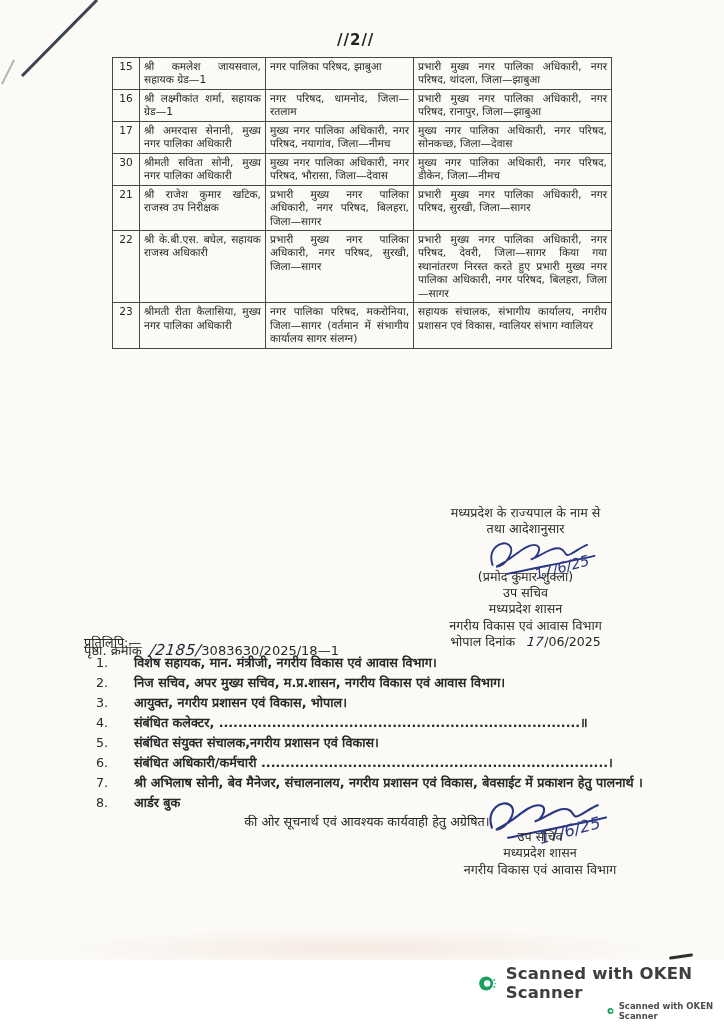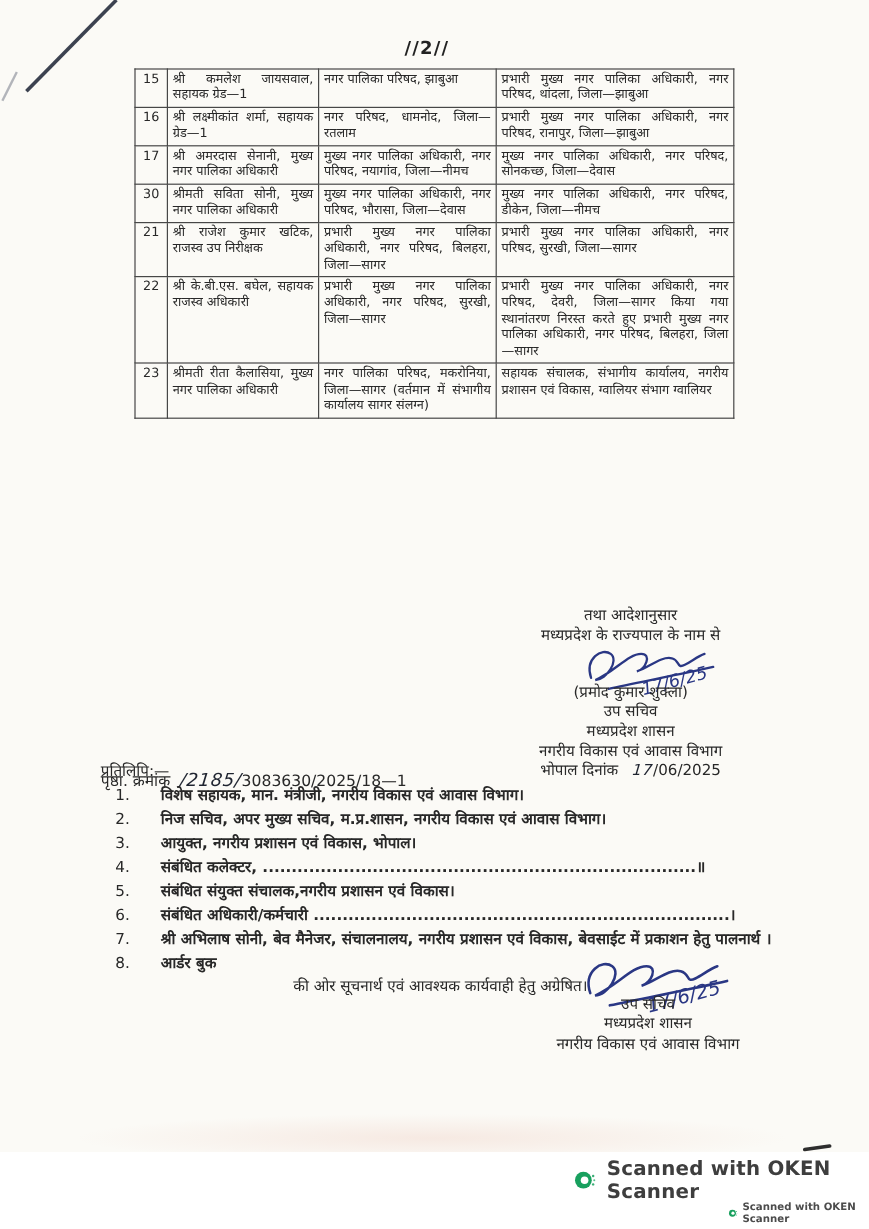--- a/index.html
+++ b/index.html
@@ -111,22 +111,22 @@
         <tr>
           <td class="c-sn">23</td>
           <td class="c-name">श्रीमती रीता कैलासिया, मुख्य नगर पालिका अधिकारी</td>
           <td class="c-from">नगर पालिका परिषद, मकरोनिया, जिला—सागर (वर्तमान में संभागीय कार्यालय सागर संलग्न)</td>
           <td class="c-to">सहायक संचालक, संभागीय कार्यालय, नगरीय प्रशासन एवं विकास, ग्वालियर संभाग ग्वालियर</td>
         </tr>
       </tbody>
   </table>
 
   <div class="sigblock" id="sig1">
+    <div class="sig-line">मध्यप्रदेश के राज्यपाल के नाम से</div>
     <div class="sig-line">तथा आदेशानुसार</div>
-    <div class="sig-line">मध्यप्रदेश के राज्यपाल के नाम से</div>
     <svg class="scribble" viewBox="0 0 150 55">
       <path class="ink" d="M14,34 C8,16 24,6 32,12 C40,18 28,36 18,36 C36,28 48,12 60,12 C70,12 64,26 56,28 C68,24 78,14 88,16 C96,18 92,26 100,22 C106,19 112,14 118,12"></path>
       <path class="ink" d="M30,44 C58,38 100,30 126,24"></path>
       <text class="ink-date" x="62" y="50" transform="rotate(-15 62 50)">17/6/25</text>
     </svg>
     <div class="sig-line">(प्रमोद कुमार शुक्ला)</div>
     <div class="sig-line">उप सचिव</div>
     <div class="sig-line">मध्यप्रदेश शासन</div>
     <div class="sig-line">नगरीय विकास एवं आवास विभाग</div>
     <div class="sig-line">

